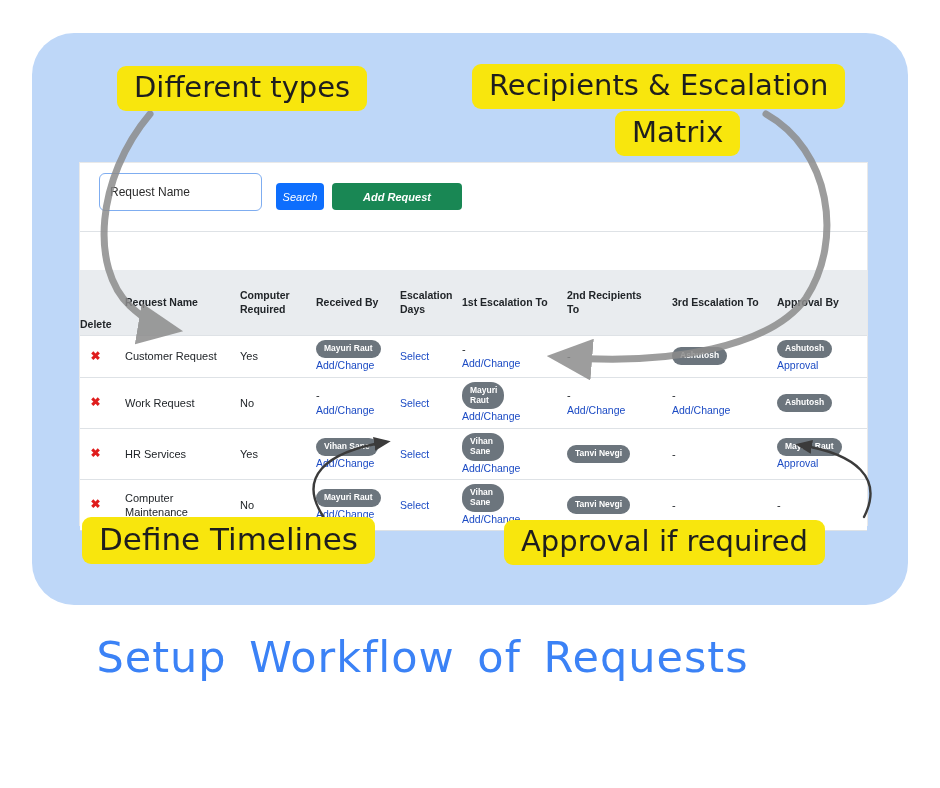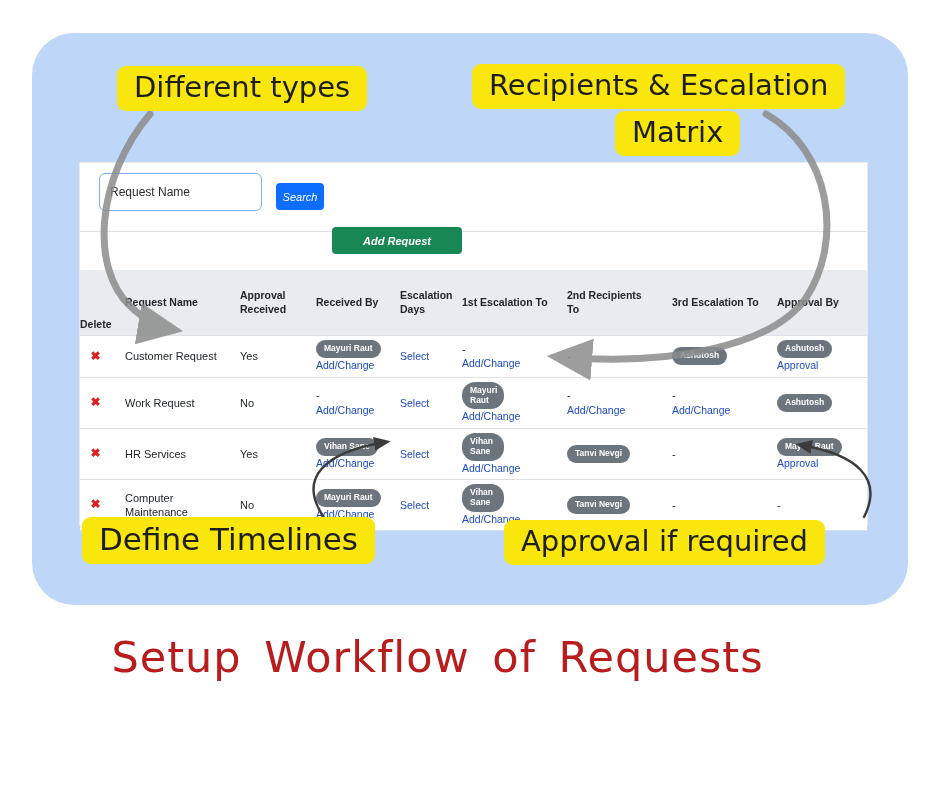--- a/index.html
+++ b/index.html
@@ -26,21 +26,21 @@
 
   .search-row { position:absolute; left:0; top:0; width:100%; height:69px;
     border-bottom:1px solid #dee2e6; }
   .req-input { position:absolute; left:19px; top:10px; width:163px; height:38px;
     border:1px solid #7fadf0; border-radius:6px; padding:0 10px; font-size:12px;
     color:#212529; font-family:"Liberation Sans", sans-serif; outline:none; }
   .req-input::placeholder { color:#2b2b2b; opacity:1; }
   .btn { position:absolute; top:20px; height:27px; border:none; border-radius:4px;
     color:#fff; font-size:11px; font-family:"Liberation Sans", sans-serif; cursor:pointer;font-style:italic; }
   .btn-search { left:196px; width:48px; background:#0d6efd; }
-  .btn-add    { left:252px; width:130px; background:#198754; font-weight:600;margin-top:44px; }
+  .btn-add    { left:252px; width:130px; background:#198754; font-weight:600; }
 
   .table-wrap { position:absolute; left:0; top:107px; width:787px; }
   .thead, .trow { display:grid;
     grid-template-columns:37px 115px 76px 84px 62px 105px 105px 105px 98px; }
   .thead { background:#e9ecef; min-height:36px; align-items:center; }
   .th { font-size:10.5px; font-weight:700; color:#212529; padding:4px 8px 4px 8px; line-height:1.25; }
   .th:first-child { padding-left:0;margin-top:44px; }
   .trow { border-top:1px solid #dee2e6; align-items:center; background:#fff; }
   .trow:last-child { border-bottom:1px solid #dee2e6; }
   .cell { padding:4px 6px 4px 8px; font-size:11px; color:#212529; line-height:1.3; }
@@ -52,23 +52,23 @@
   .badge.tall { white-space:normal; width:42px; border-radius:13px; line-height:1.15;
     padding:4px 8px; }
   .clink { display:block; color:#1c4bc4; font-size:10.5px; text-decoration:none;
     margin-top:1px; cursor:pointer; }
 
   
   .arrows { position:absolute; left:0; top:0; width:940px; height:788px;
     pointer-events:none; z-index:5; }
 
   
-  .caption { position:absolute; left:15px; top:632px; width:845px; text-align:center;
+  .caption { position:absolute; left:0; top:632px; width:845px; text-align:center;
     font-family:"DejaVu Sans", sans-serif; font-weight:400; font-size:43px;
-    color:#b91c1c; letter-spacing:1px; word-spacing:8px; z-index:1; }
+    color:#3b82f6; letter-spacing:1px; word-spacing:8px; z-index:1; }
 </style>
 </head>
 <body>
 
 <div class="blue-card"></div>
 
 <div class="ylabel l-different">Different types</div>
 <div class="ylabel l-recipients">Recipients &amp; Escalation</div>
 <div class="ylabel l-matrix">Matrix</div>
 <div class="ylabel l-define">Define Timelines</div>
@@ -78,21 +78,21 @@
   <div class="search-row">
     <input class="req-input" type="text" placeholder="Request Name" style="">
     <button class="btn btn-search">Search</button>
     <button class="btn btn-add">Add Request</button>
   </div>
 
   <div class="table-wrap">
     <div class="thead">
         <div class="th">Delete</div>
         <div class="th">Request Name</div>
-        <div class="th">Approval Received</div>
+        <div class="th">Computer Required</div>
         <div class="th">Received By</div>
         <div class="th">Escalation Days</div>
         <div class="th">1st Escalation To</div>
         <div class="th">2nd Recipients To</div>
         <div class="th">3rd Escalation To</div>
         <div class="th">Approval By</div>
       </div>
     <div>
         <div class="trow" style="min-height: 38px;">
           <div class="cell c-del"><span class="delx">✖</span></div>

